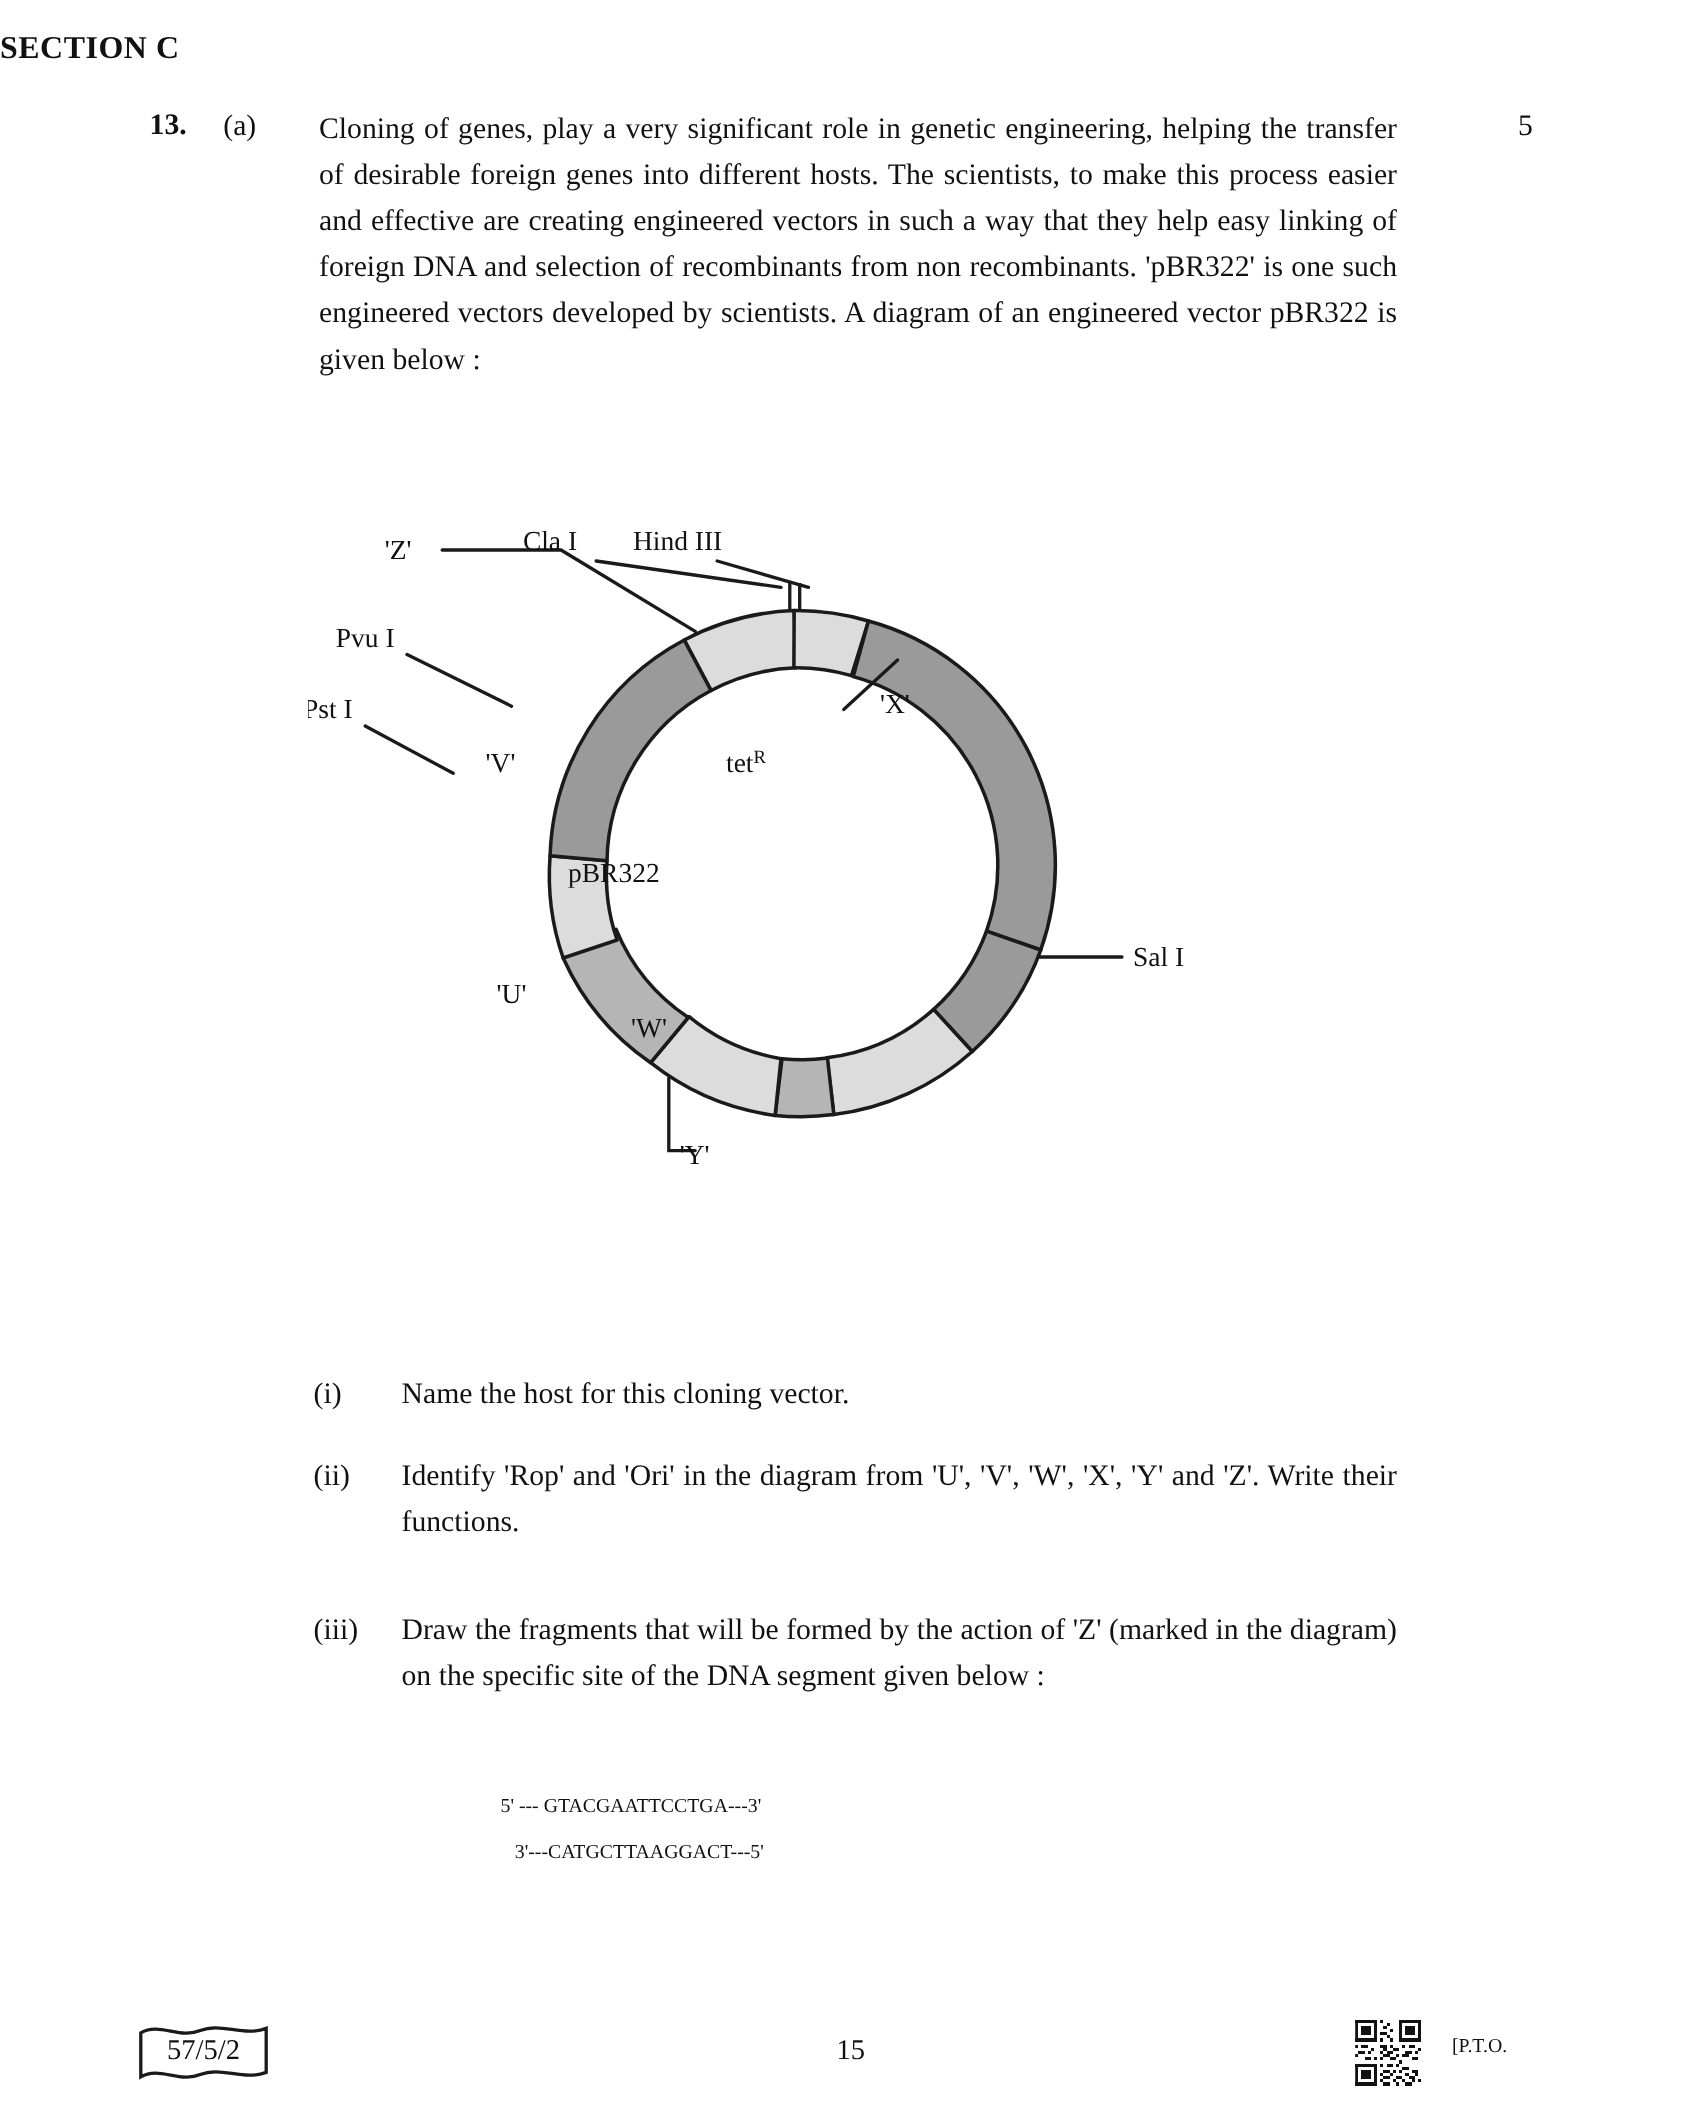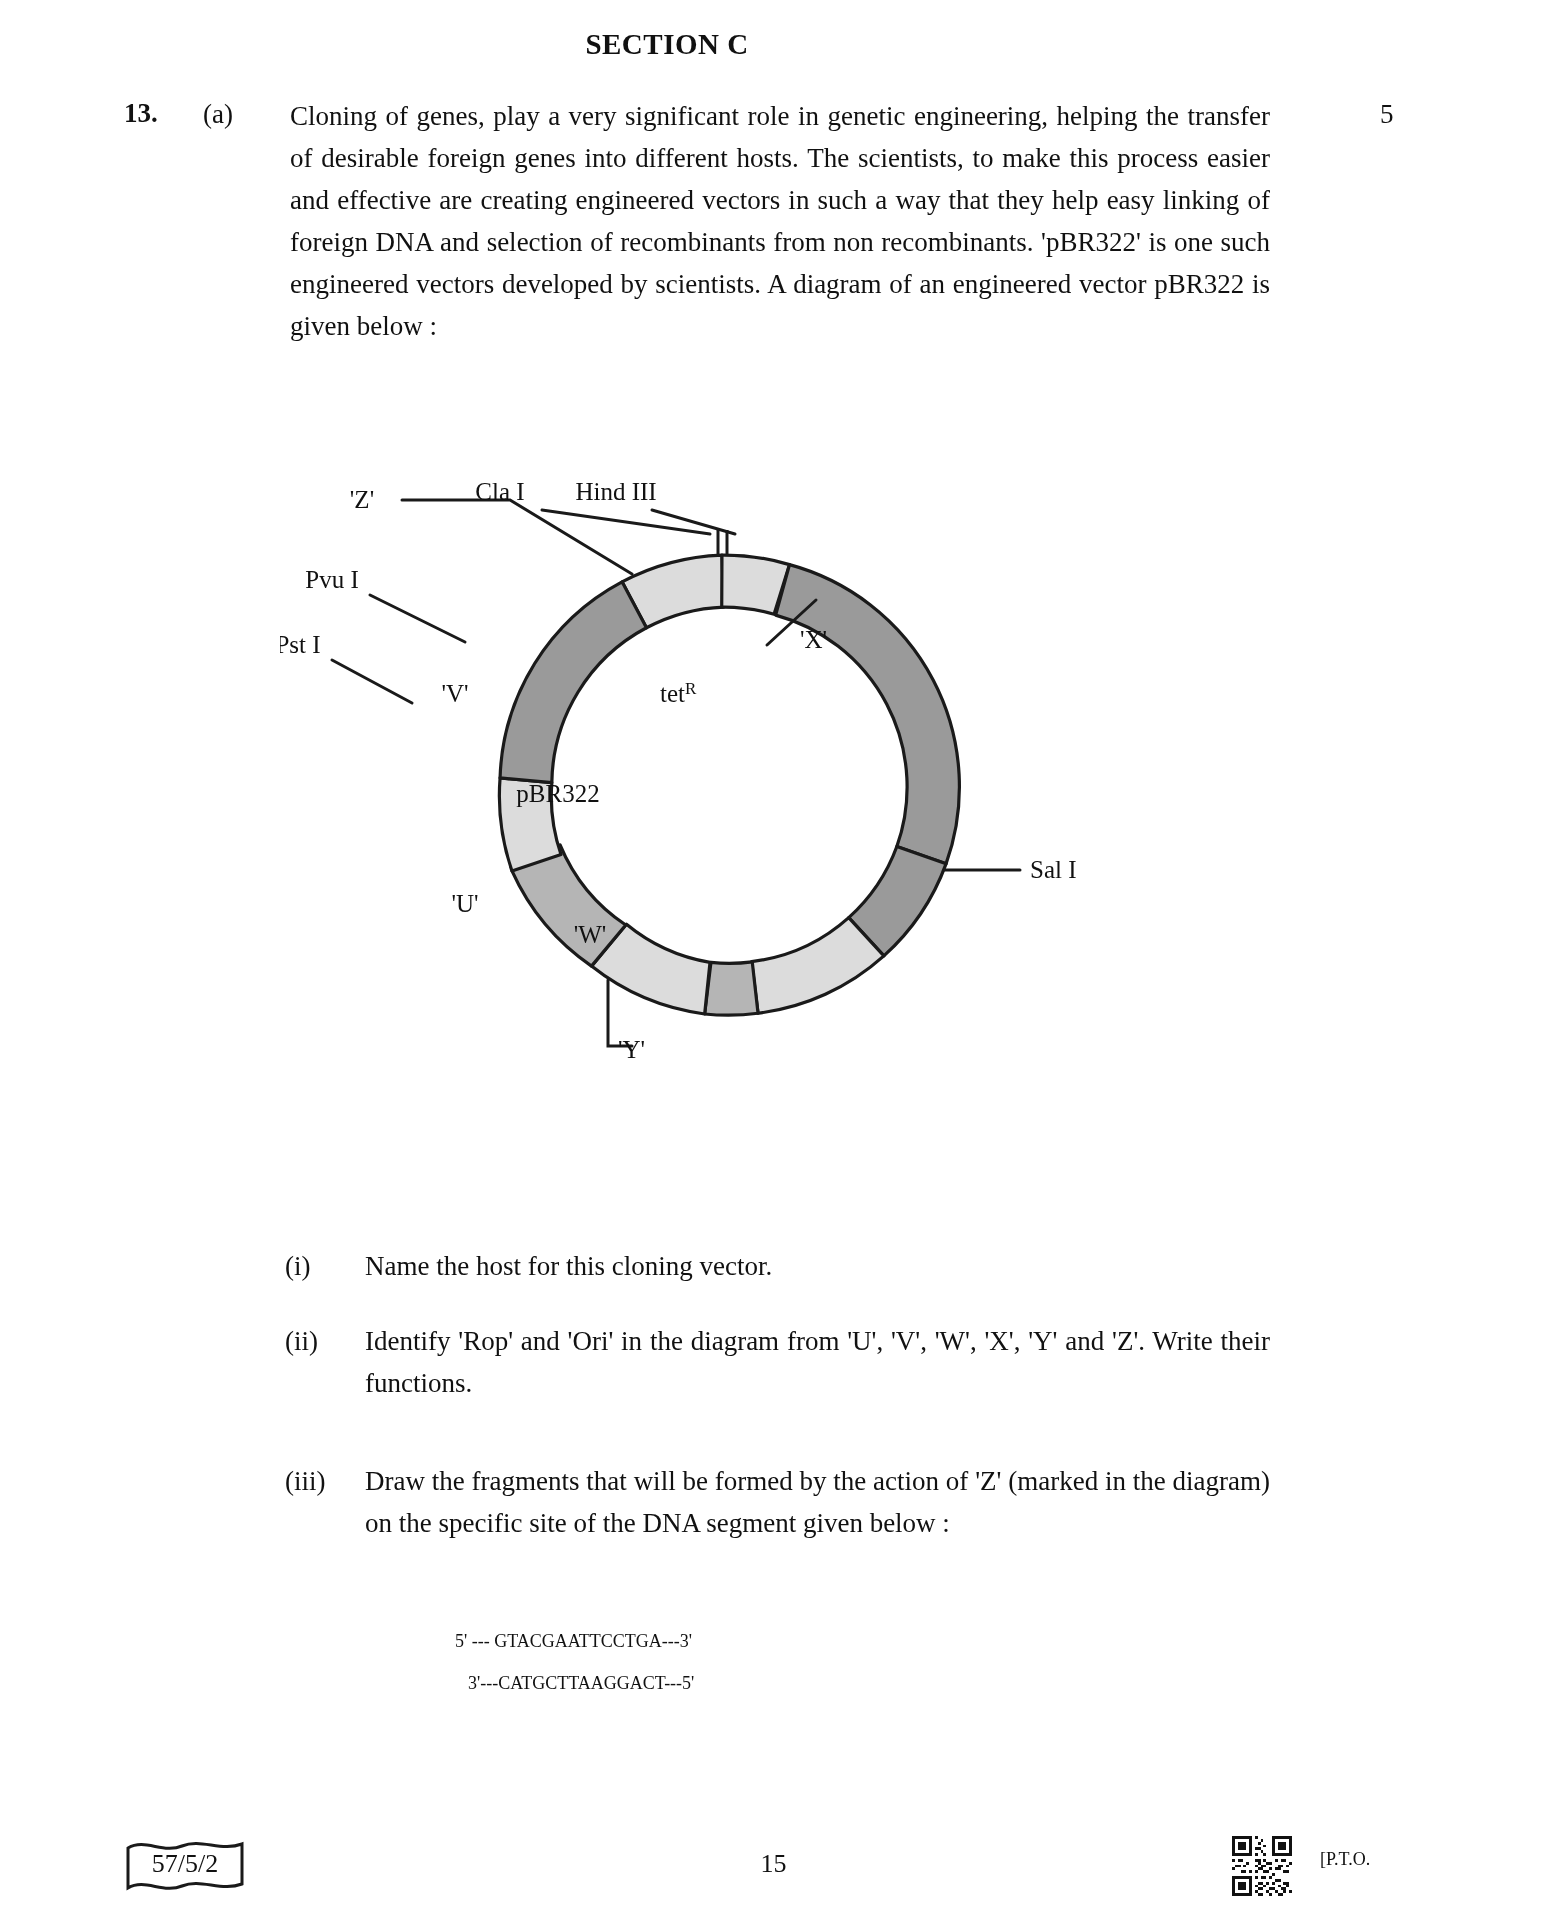--- a/index.html
+++ b/index.html
@@ -16,31 +16,30 @@
     color: #111111;
     overflow: hidden;
   }
 
   
   .section-title {
     position: absolute;
     top: 28px;
     left: 0;
     width: 1334px;
-    text-align: center;
     font-size: 29px;
     font-weight: bold;
     letter-spacing: 0.5px;
   }
 
   
   .q-number {
     position: absolute;
     top: 98px;
-    left: 124px;
+    left: 136px;
     font-size: 27px;
     font-weight: bold;
   }
   .q-part {
     position: absolute;
     top: 99px;
     left: 203px;
     font-size: 27px;
   }
   .marks {

